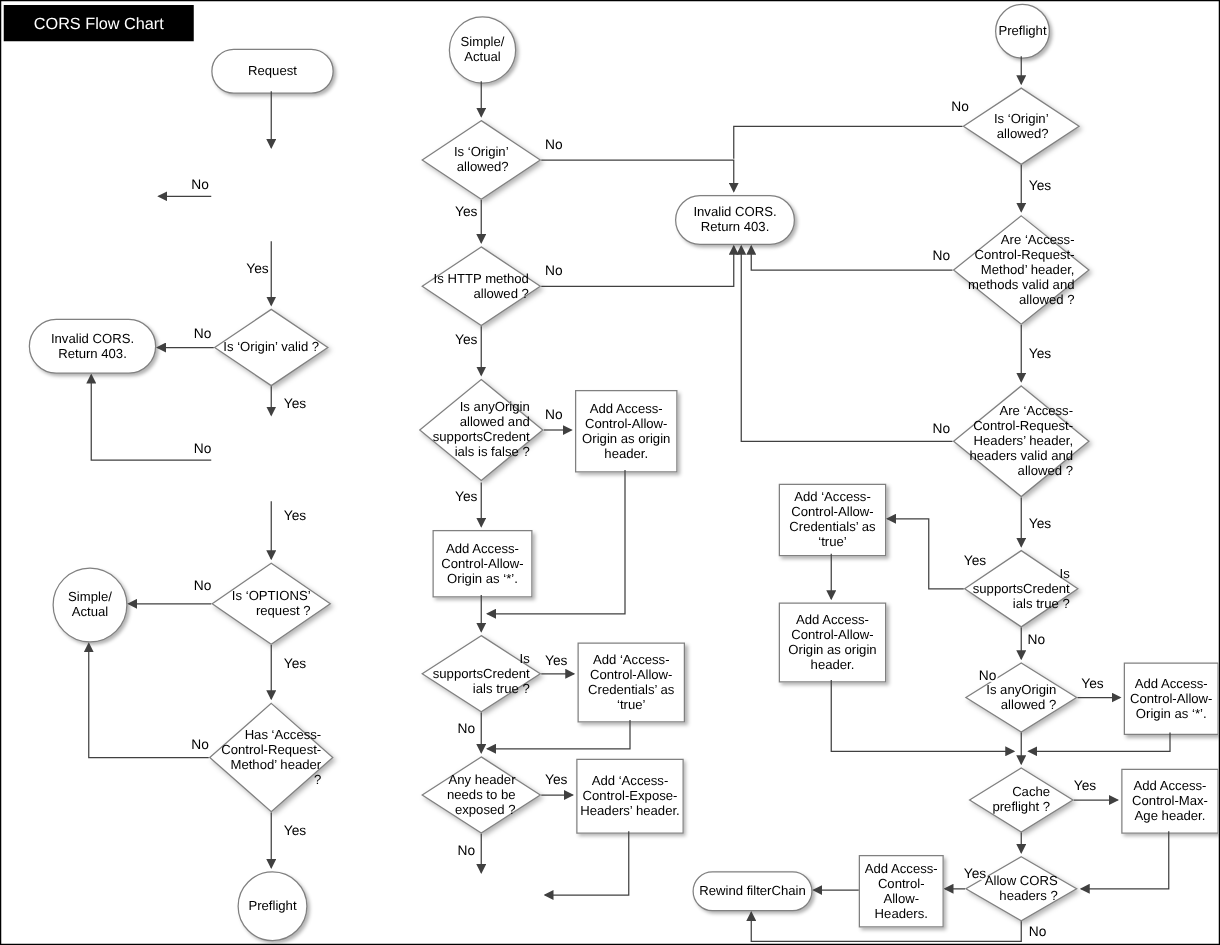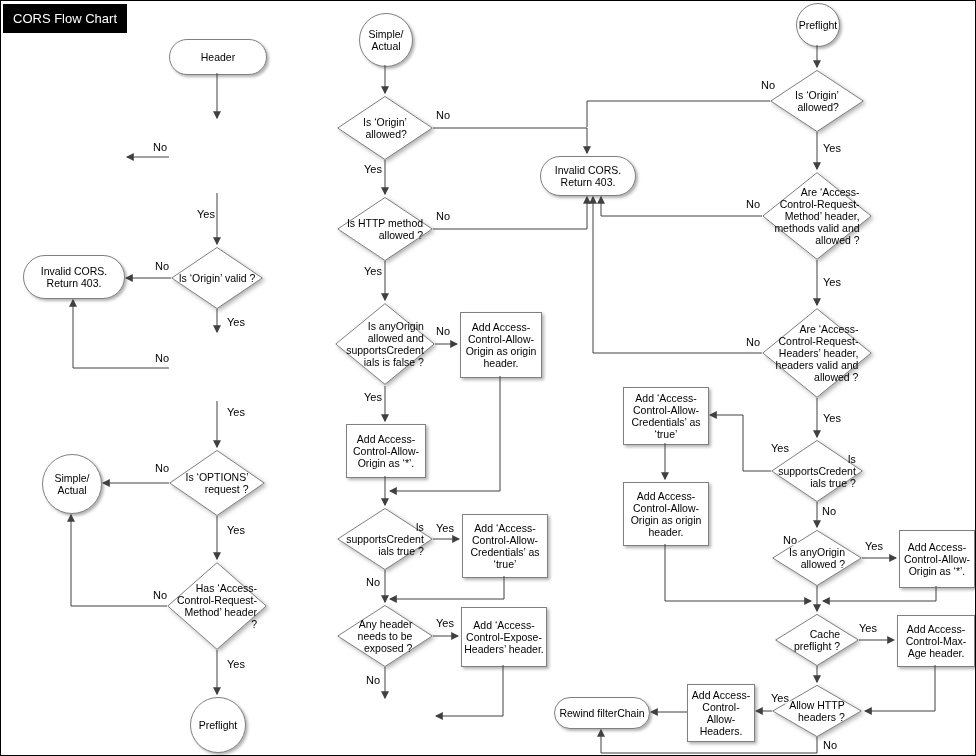--- a/index.html
+++ b/index.html
@@ -3,21 +3,21 @@
 <meta charset="utf-8">
 <style>
   html,body { margin:0; padding:0; background:#fff; }
   #canvas {
     position:relative; width:976px; height:756px; background:#ffffff;
     font-family:"Liberation Sans", sans-serif; overflow:hidden;
     border:1px solid #000; box-sizing:border-box;
   }
   .title {
     position:absolute; left:2px; top:3px; background:#000; color:#fff;
-    font-size:13px; padding:7px 10px; z-index:2;
+    font-size:13px; padding:7px 24px; z-index:2;
   }
   .node {
     position:absolute; display:flex; align-items:center; justify-content:center;
     text-align:center; font-size:10.5px; line-height:1.15; color:#000; z-index:1;
   }
   .lbl { white-space:pre-line; position:relative; z-index:2; padding:0 2px; }
   .one { white-space:nowrap; }
   .rect, .stadium, .circle {
     background:#fff; border:1px solid #808080;
     box-shadow:2px 2px 3px rgba(0,0,0,0.30);
@@ -38,21 +38,21 @@
   }
 </style>
 </head>
 <body>
 
 <div id="canvas">
 
   <div class="title">CORS Flow Chart</div>
 
   <div class="node stadium" style="left:168px;top:38px;width:96px;height:34px">
-    <div class="lbl one">Header</div>
+    <div class="lbl one">Request</div>
     </div>
 
 
 
   <div class="node diamond" style="left:170px;top:246px;width:92px;height:62px">
     <svg class="shape" viewBox="0 0 100 100" preserveAspectRatio="none">
         <polygon points="50,0.8 99.2,50 50,99.2 0.8,50"></polygon>
       </svg>
     <div class="lbl">Is ‘Origin’ valid ?</div>
     </div>
@@ -253,21 +253,21 @@
   <div class="node rect" style="left:896px;top:614px;width:76px;height:50px">
     <div class="lbl">Add Access-
 Control-Max-
 Age header.</div>
     </div>
 
   <div class="node diamond" style="left:771px;top:684px;width:90px;height:52px">
     <svg class="shape" viewBox="0 0 100 100" preserveAspectRatio="none">
         <polygon points="50,0.8 99.2,50 50,99.2 0.8,50"></polygon>
       </svg>
-    <div class="lbl">Allow HTTP
+    <div class="lbl">Allow CORS
 headers ?</div>
     </div>
 
   <div class="node rect" style="left:686px;top:683px;width:66px;height:56px">
     <div class="lbl">Add Access-
 Control-
 Allow-
 Headers.</div>
     </div>
 

